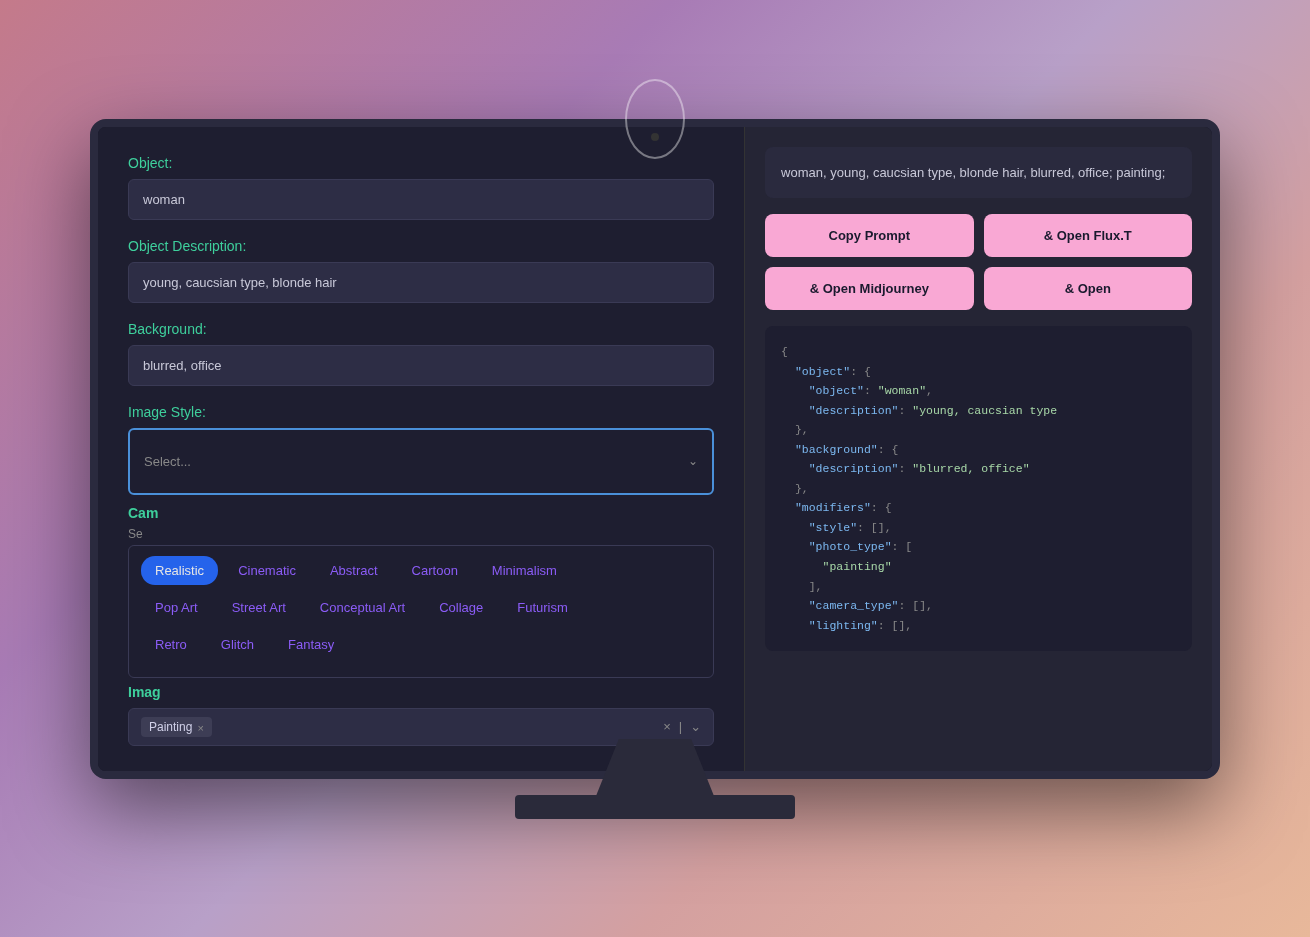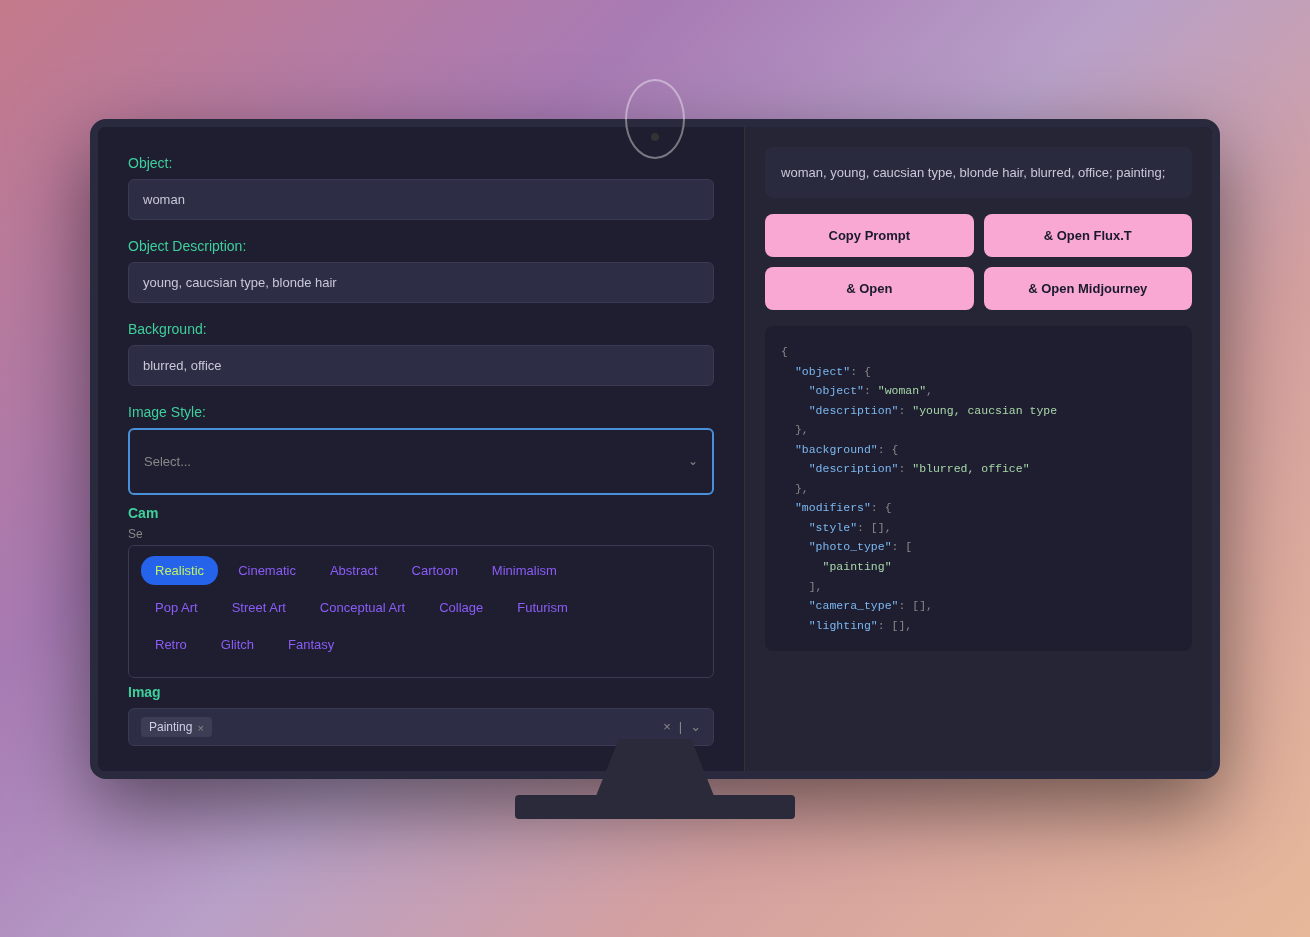--- a/index.html
+++ b/index.html
@@ -153,21 +153,21 @@
       padding: 7px 14px;
       border-radius: 5px;
       font-size: 13px;
       font-weight: 500;
       cursor: pointer;
       color: #8b5cf6;
       background: transparent;
     }
     .dropdown-item.active {
       background: #2563eb;
-      color: #bef264;
+      color: #e5e5e5;
       border-radius: 14px;
     }
 
     
     .tag-container {
       display: flex;
       align-items: center;
       gap: 8px;
       background: #2d2d45;
       border: 1px solid #3a3a55;
@@ -359,22 +359,22 @@
 
       <div class="right-panel">
 
         <div class="prompt-preview">
           <span>woman, young, caucsian type, blonde hair, blurred, office; painting;</span>
         </div>
 
         <div class="action-buttons">
           <button class="action-btn">Copy Prompt</button>
           <button class="action-btn">&amp; Open Flux.T</button>
+          <button class="action-btn">&amp; Open Midjourney</button>
           <button class="action-btn">&amp; Open</button>
-          <button class="action-btn">&amp; Open Midjourney</button>
         </div>
 
         <div class="json-preview">
           <div><span class="json-punct">{</span></div>
           <div>&nbsp;&nbsp;<span class="json-key">"object"</span><span class="json-punct">: {</span></div>
           <div>&nbsp;&nbsp;&nbsp;&nbsp;<span class="json-key">"object"</span><span class="json-punct">: </span><span class="json-string">"woman"</span><span class="json-punct">,</span></div>
           <div>&nbsp;&nbsp;&nbsp;&nbsp;<span class="json-key">"description"</span><span class="json-punct">: </span><span class="json-string">"young, caucsian type</span></div>
           <div>&nbsp;&nbsp;<span class="json-punct">},</span></div>
           <div>&nbsp;&nbsp;<span class="json-key">"background"</span><span class="json-punct">: {</span></div>
           <div>&nbsp;&nbsp;&nbsp;&nbsp;<span class="json-key">"description"</span><span class="json-punct">: </span><span class="json-string">"blurred, office"</span></div>

